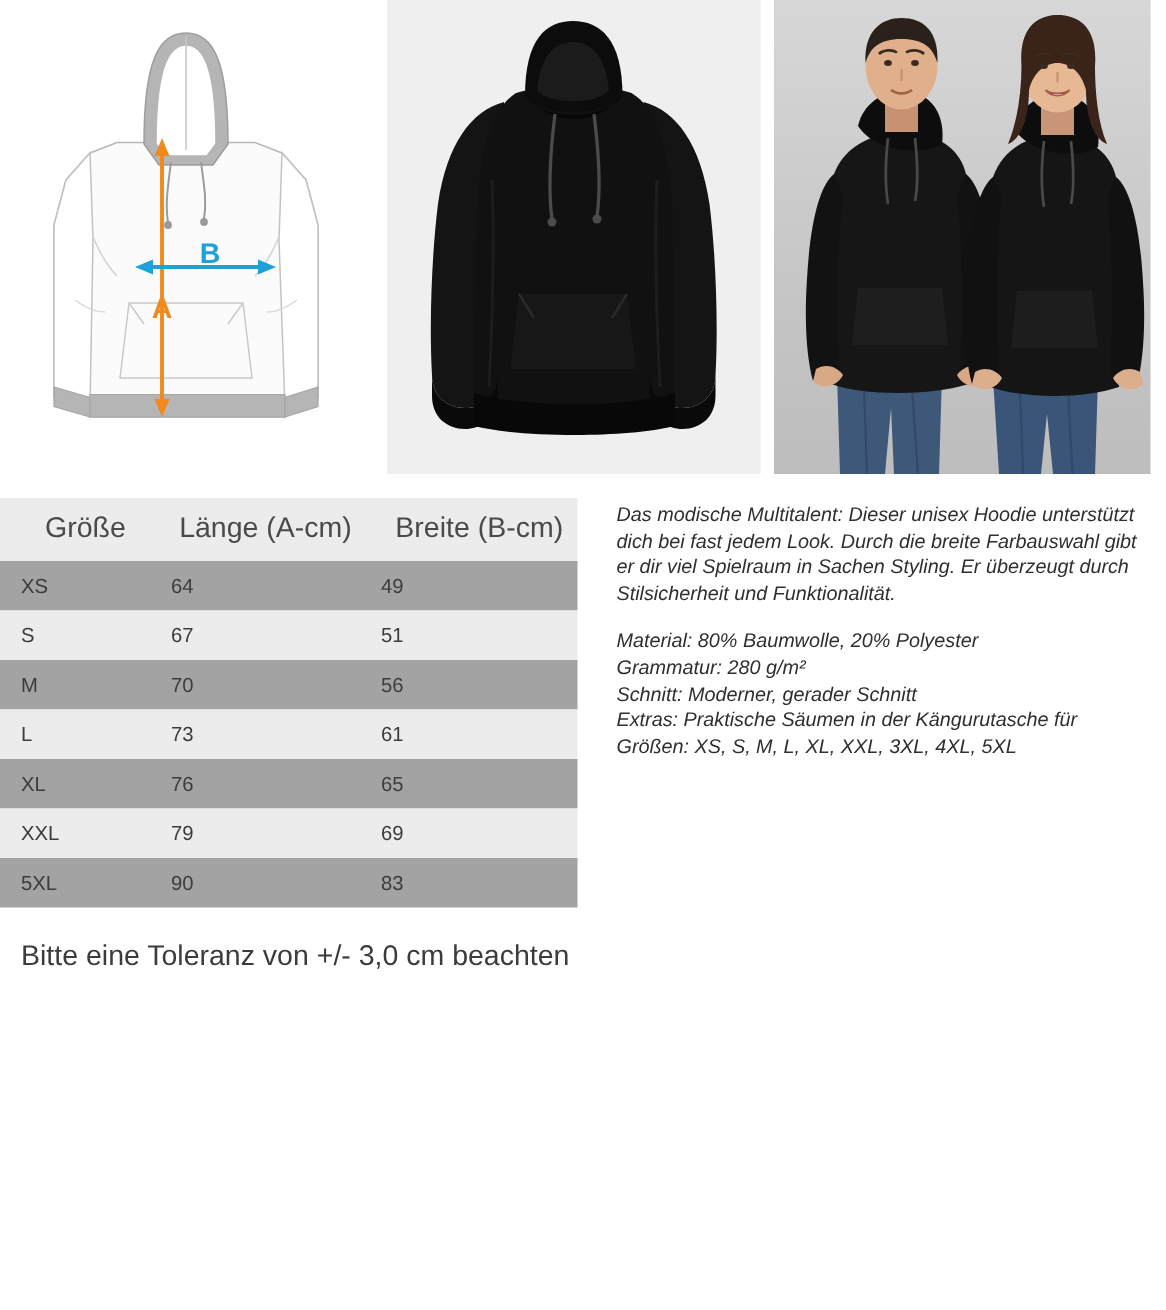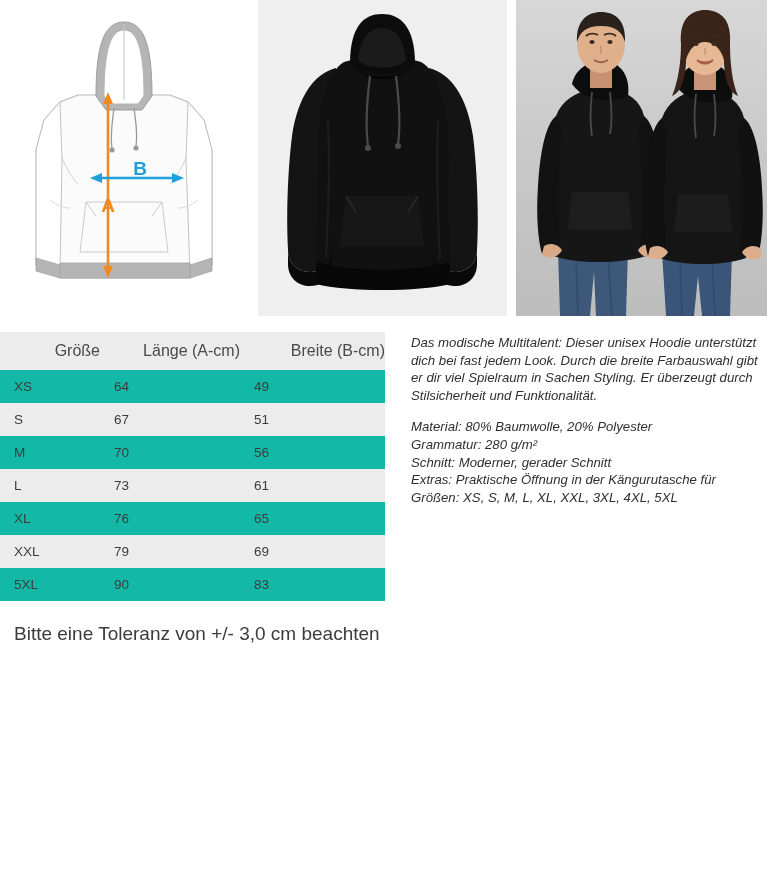--- a/index.html
+++ b/index.html
@@ -49,34 +49,34 @@
     display: flex;
     margin-top: 16px;
   }
   table.size-table {
     border-collapse: collapse;
     width: 385px;
     font-size: 13.5px;
     color: #3a3a3a;
   }
   table.size-table th {
-    text-align: right;
+    text-align: center;
     font-weight: normal;
     color: #4a4a4a;
     padding: 10px 0 10px 14px;
     background: #ececec;
-    font-size: 16px;
+    font-size: 19px;
   }
   table.size-table td {
     padding: 9px 0 9px 14px;
     font-size: 13.5px;
     color: #3c3c3c;
   }
   table.size-table tr.odd td { background: #ececec; }
-  table.size-table tr.even td { background: #14b8a6; }
+  table.size-table tr.even td { background: #a3a3a3; }
   table.size-table col.c1 { width: 100px; }
   table.size-table col.c2 { width: 140px; }
   table.size-table col.c3 { width: 145px; }
 
   .tolerance {
     font-size: 19px;
     color: #3c3c3c;
     margin: 22px 0 0 14px;
   }
 
@@ -313,17 +313,17 @@
         </tbody>
       </table>
       <div class="tolerance">Bitte eine Toleranz von +/- 3,0 cm beachten</div>
     </div>
 
     <div class="desc">
       <p>Das modische Multitalent: Dieser unisex Hoodie unterstützt dich bei fast jedem Look. Durch die breite Farbauswahl gibt er dir viel Spielraum in Sachen Styling. Er überzeugt durch Stilsicherheit und Funktionalität.</p>
       <p class="spec-line">Material: 80% Baumwolle, 20% Polyester</p>
       <p class="spec-line">Grammatur: 280 g/m²</p>
       <p class="spec-line">Schnitt: Moderner, gerader Schnitt</p>
-      <p class="spec-line">Extras: Praktische Öffnung in der Kängurutasche für</p>
+      <p class="spec-line">Extras: Praktische Säumen in der Kängurutasche für</p>
       <p class="spec-line">Größen: XS, S, M, L, XL, XXL, 3XL, 4XL, 5XL</p>
     </div>
   </div>
 </div>
 
 </body></html>

